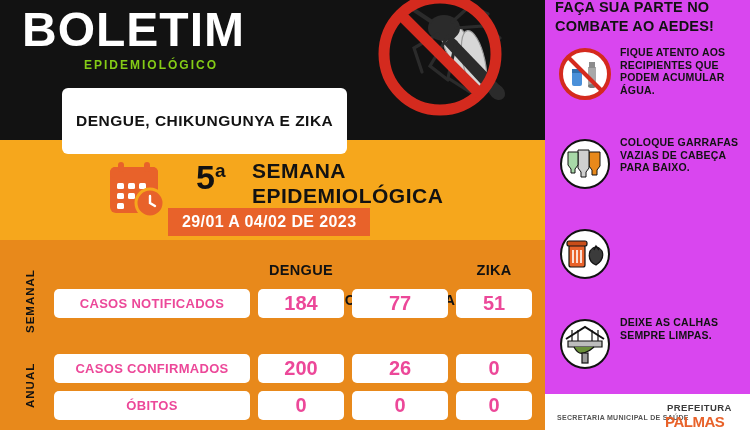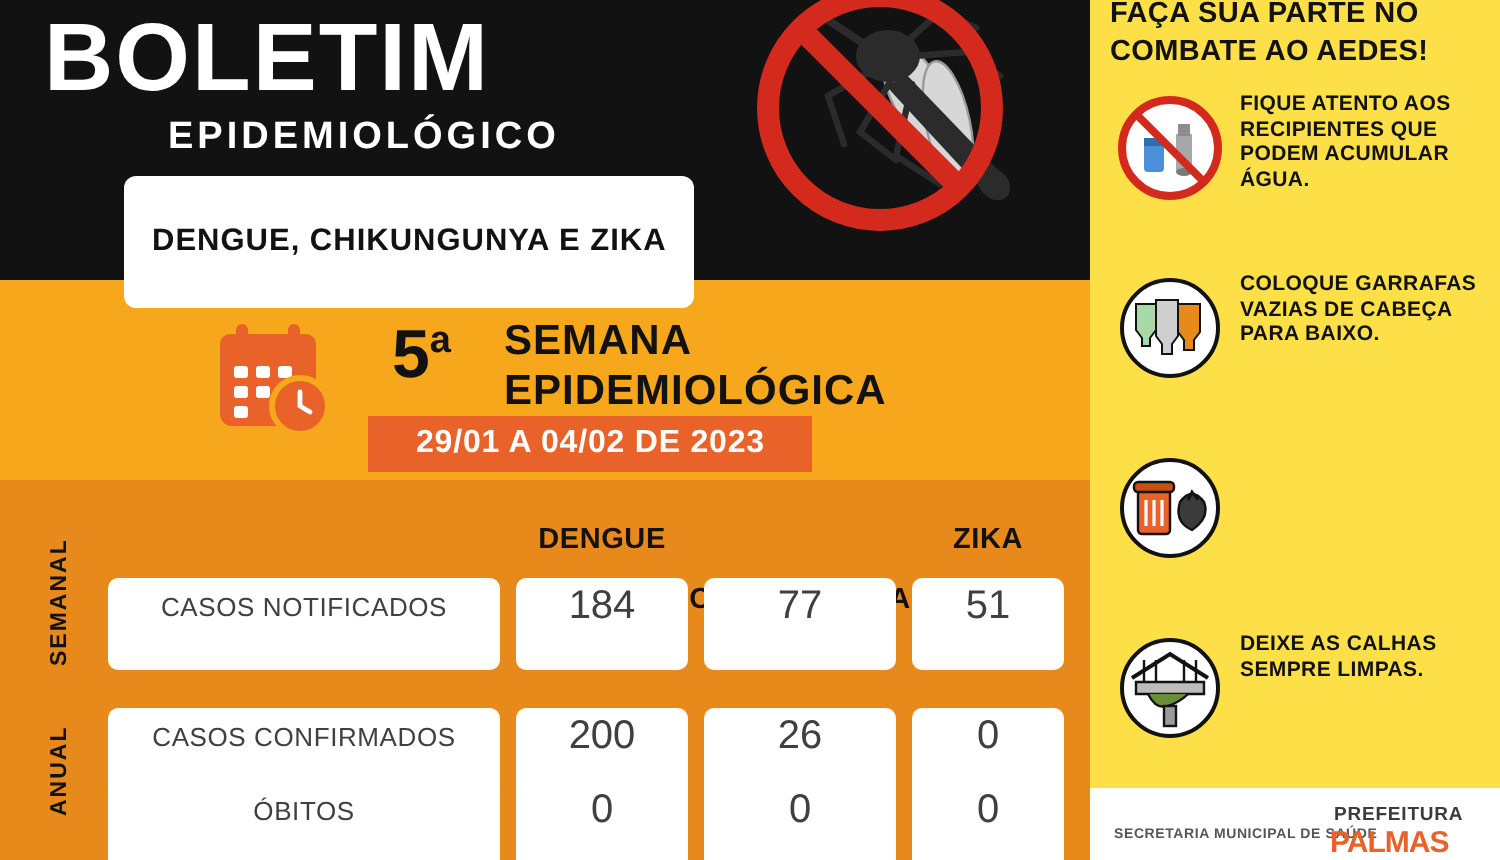--- a/index.html
+++ b/index.html
@@ -36,23 +36,23 @@
     left: 22px; top: 4px;
     font-size: 48px;
     font-weight: bold;
     color: #ffffff;
     letter-spacing: 1px;
     line-height: 52px;
   }
   .title-sub {
     position: absolute;
     left: 84px; top: 58px;
-    font-size: 19px;
-    font-weight: bold;
-    color: #ffffff;
+    font-size: 12px;
+    font-weight: bold;
+    color: #84cc16;
     letter-spacing: 2px;
   }
   .title-pill {
     position: absolute;
     left: 62px; top: 88px;
     background: #ffffff;
     border-radius: 6px;
     padding: 24px 14px;
     font-size: 15.5px;
     font-weight: bold;
@@ -102,26 +102,26 @@
   .week-epi {
     position: absolute;
     left: 252px; top: 44px;
     font-size: 21px;
     font-weight: bold;
     color: #121212;
     letter-spacing: 0.5px;
   }
   .date-pill {
     position: absolute;
-    left: 184px; top: 68px;
+    left: 168px; top: 68px;
     background: #e8622a;
     color: #ffffff;
     font-size: 16px;
     font-weight: bold;
-    padding: 5px 24px;
+    padding: 5px 14px;
     letter-spacing: 0.4px;
   }
 
   
   .table-block {
     position: absolute;
     left: 0; top: 240px;
     width: 545px; height: 190px;
     background: #e8891b;
   }
@@ -149,44 +149,44 @@
     letter-spacing: 0.3px;
   }
   .ch-dengue { left: 256px; width: 90px; }
   .ch-chik   { left: 340px; width: 120px; margin-top: 30px; }
   .ch-zika   { left: 452px; width: 84px; }
 
   .cellbox {
     position: absolute;
     background: #ffffff;
     border-radius: 5px;
-    height: 46px;
+    height: 29px;
     line-height: 29px;
     text-align: center;
-    font-weight: normal;
-    color: #404040;
+    font-weight: bold;
+    color: #ec4899;
   }
   .rowlabel { font-size: 13px; letter-spacing: 0.3px; }
   .rowval { font-size: 20px; }
 
   .r1 { top: 49px; }
   .r2 { top: 114px; }
   .r3 { top: 151px; }
 
   .c-label { left: 54px; width: 196px; }
   .c-dengue { left: 258px; width: 86px; }
   .c-chik  { left: 352px; width: 96px; }
   .c-zika  { left: 456px; width: 76px; }
 
   
   .right {
     position: absolute;
     left: 545px; top: 0;
     width: 205px; height: 430px;
-    background: #fde047;
+    background: #d946ef;
   }
   .right-title {
     position: absolute;
     left: 10px; top: -2px;
     width: 195px;
     font-size: 14.5px;
     font-weight: bold;
     color: #121212;
     line-height: 19px;
     letter-spacing: 0.2px;

